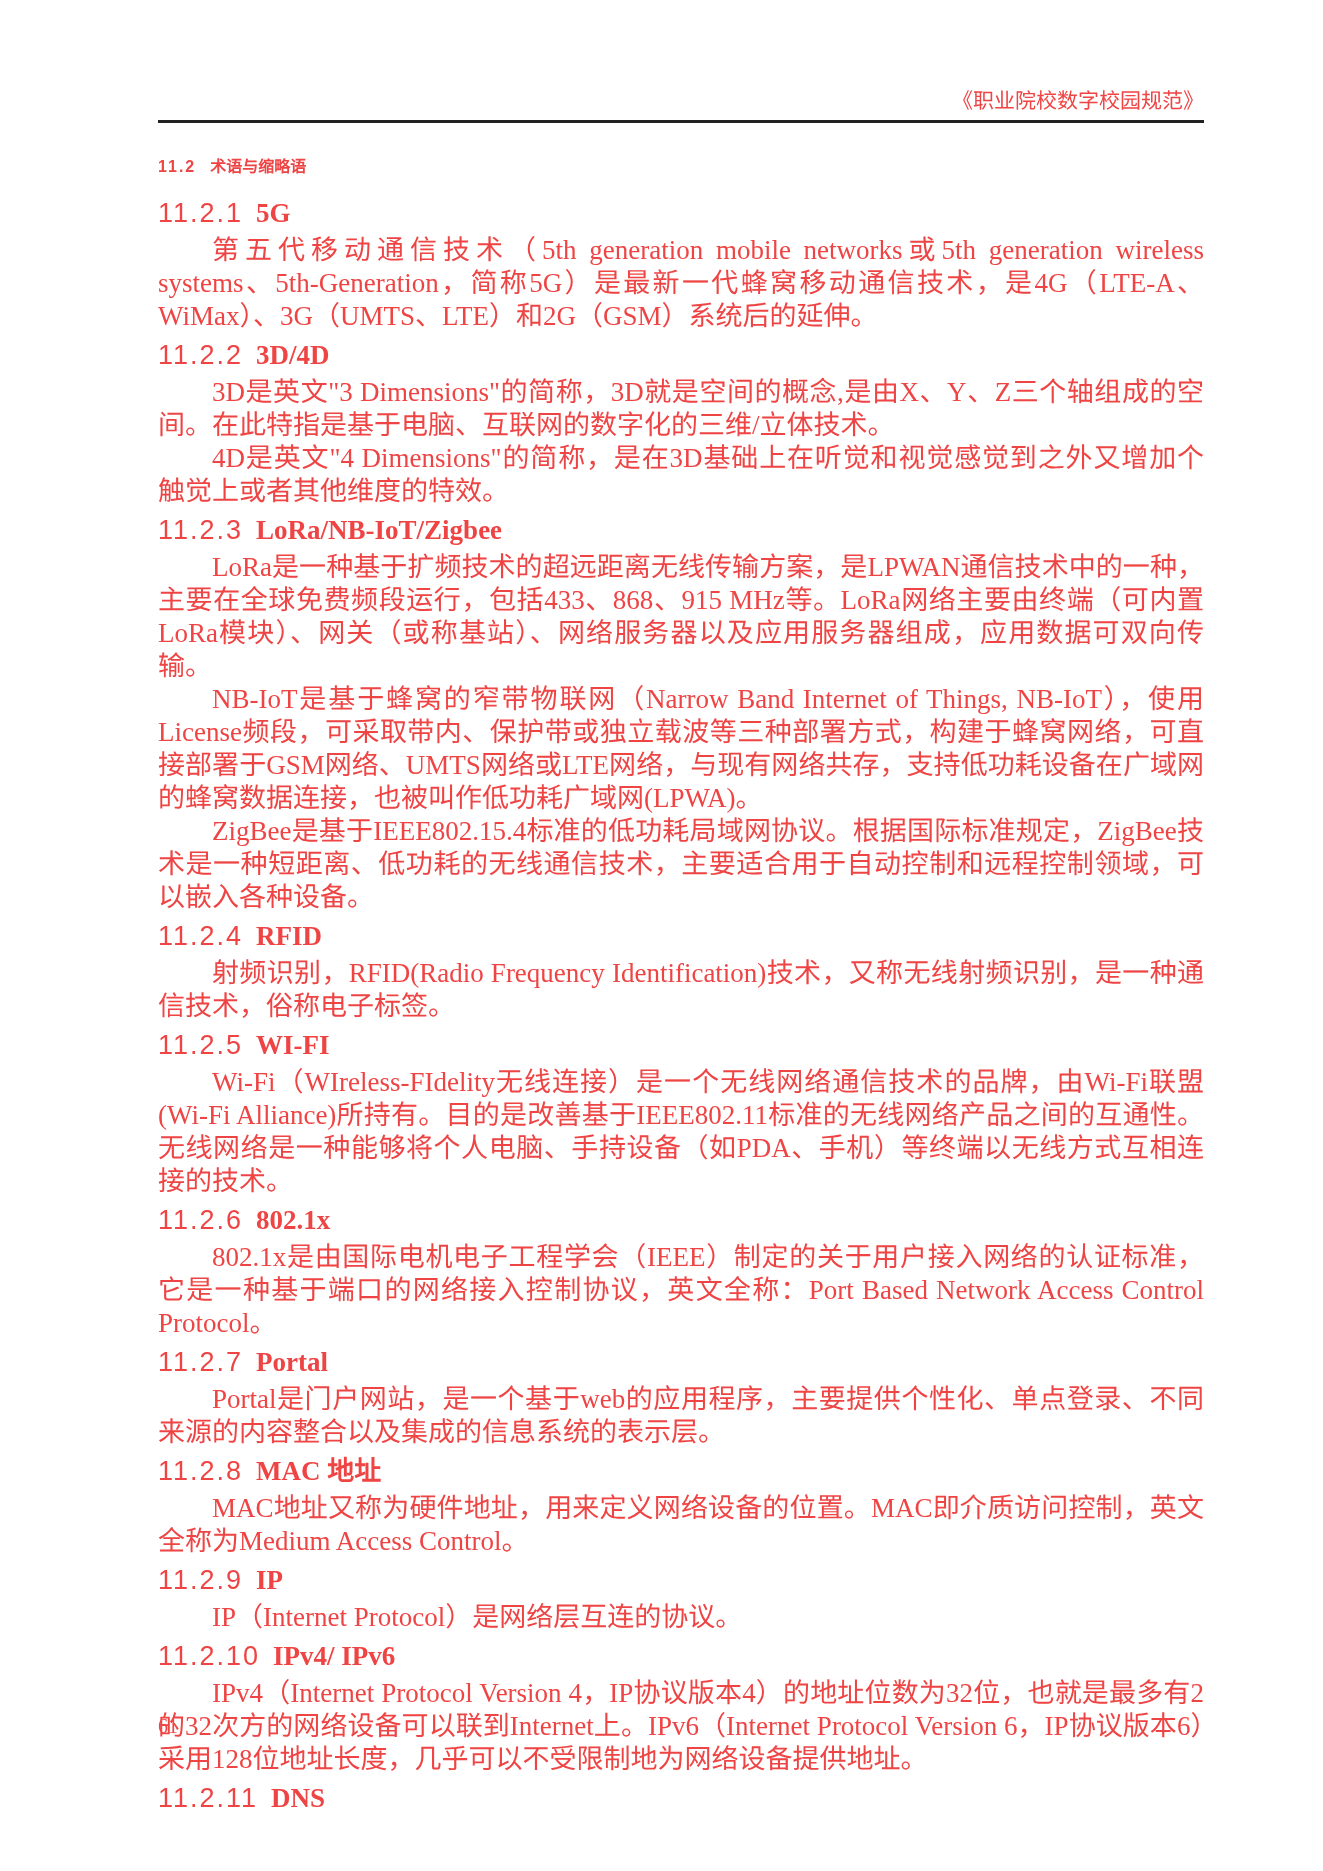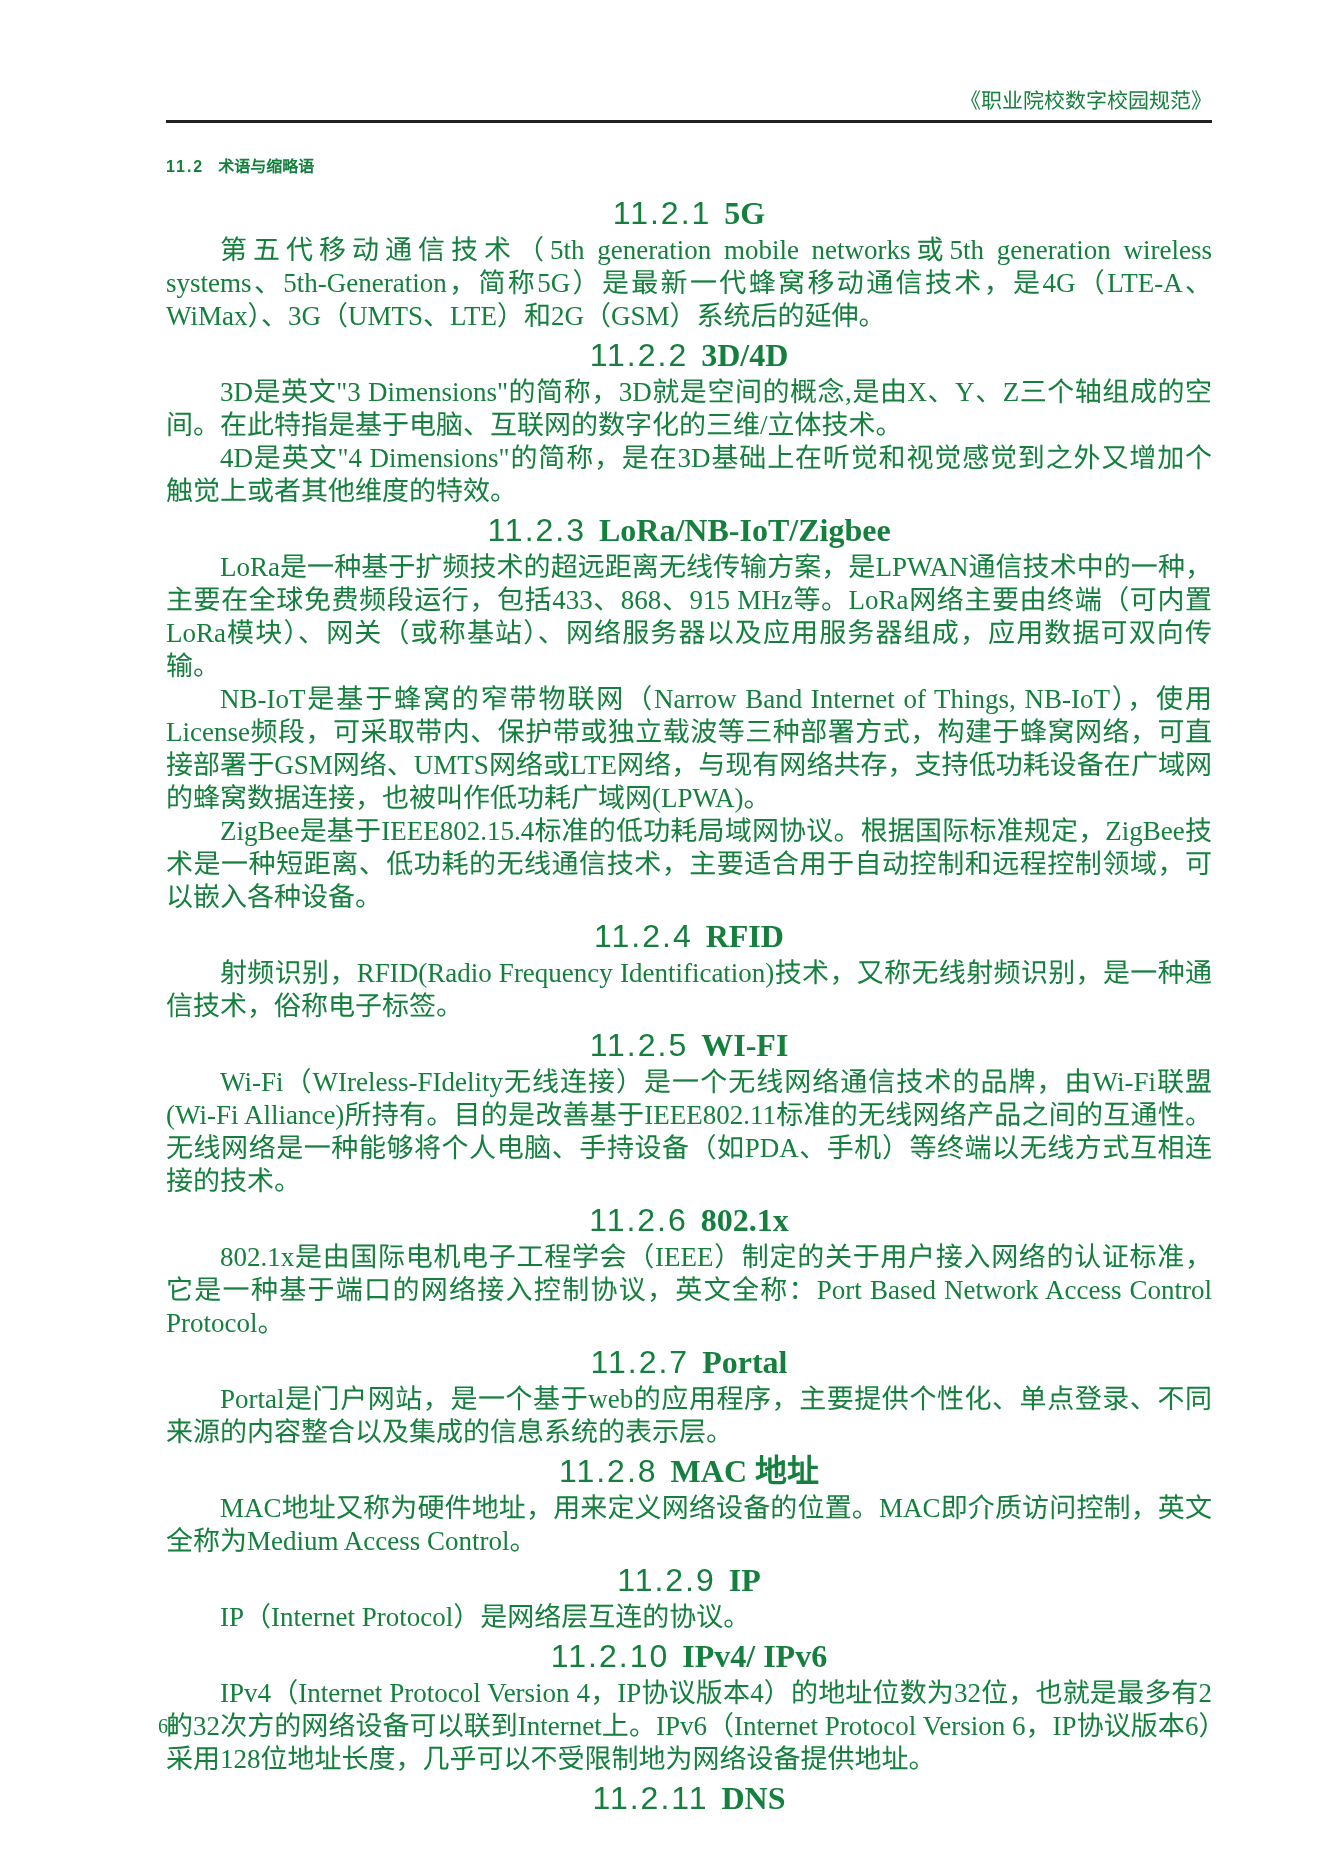--- a/index.html
+++ b/index.html
@@ -1,24 +1,23 @@
 <!DOCTYPE html>
 <html lang="zh-CN"><head>
 <meta charset="utf-8">
 <style>
   html, body { margin: 0; padding: 0; background: #ffffff; }
   .page {
     position: relative;
     width: 1304px;
     height: 1871px;
     background: #ffffff;
-    color: #15803d;
+    color: #ef4444;
     overflow: hidden;
     font-family: "Liberation Serif", "DejaVu Serif", serif;
-    padding-left: 8px;
   }
   .page-header {
     margin-left: 158px;
     width: 1046px;
     padding-top: 86px;
     padding-bottom: 4px;
     border-bottom: 3px solid #222222;
     text-align: right;
     font-size: 21px;
     line-height: 30px;
@@ -34,23 +33,22 @@
     line-height: 34px;
     font-weight: bold;
     font-family: "Liberation Sans", "DejaVu Sans", sans-serif;
   }
   .section-title .hnum {
     letter-spacing: 2px;
     margin-right: 14px;
   }
   .h3 {
     margin: 6px 0 4px 0;
-    font-size: 32px;
+    font-size: 27px;
     line-height: 33px;
-    text-align: center;
   }
   .h3 .hnum {
     font-family: "Liberation Sans", "DejaVu Sans", sans-serif;
     font-weight: 400;
     letter-spacing: 2px;
     margin-right: 13px;
   }
   .h3 .htitle {
     font-family: "Liberation Serif", "DejaVu Serif", serif;
     font-weight: 700;

